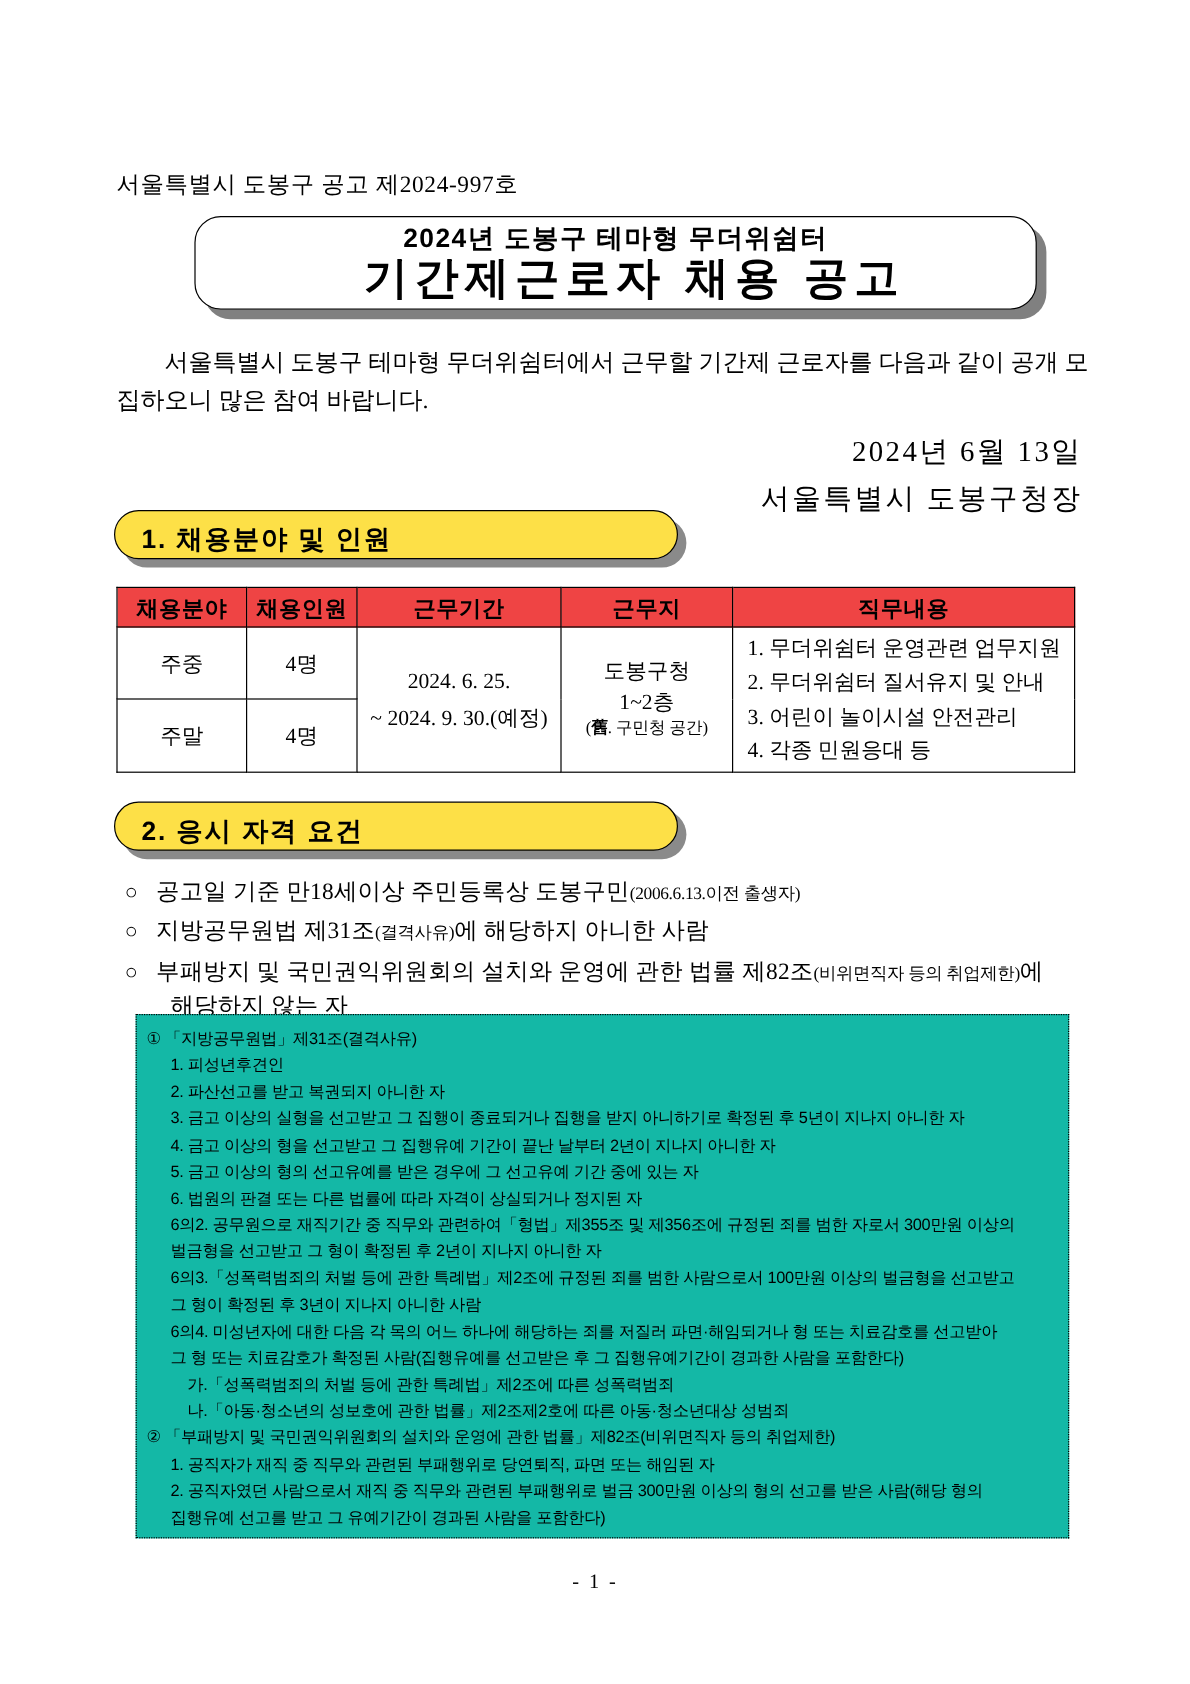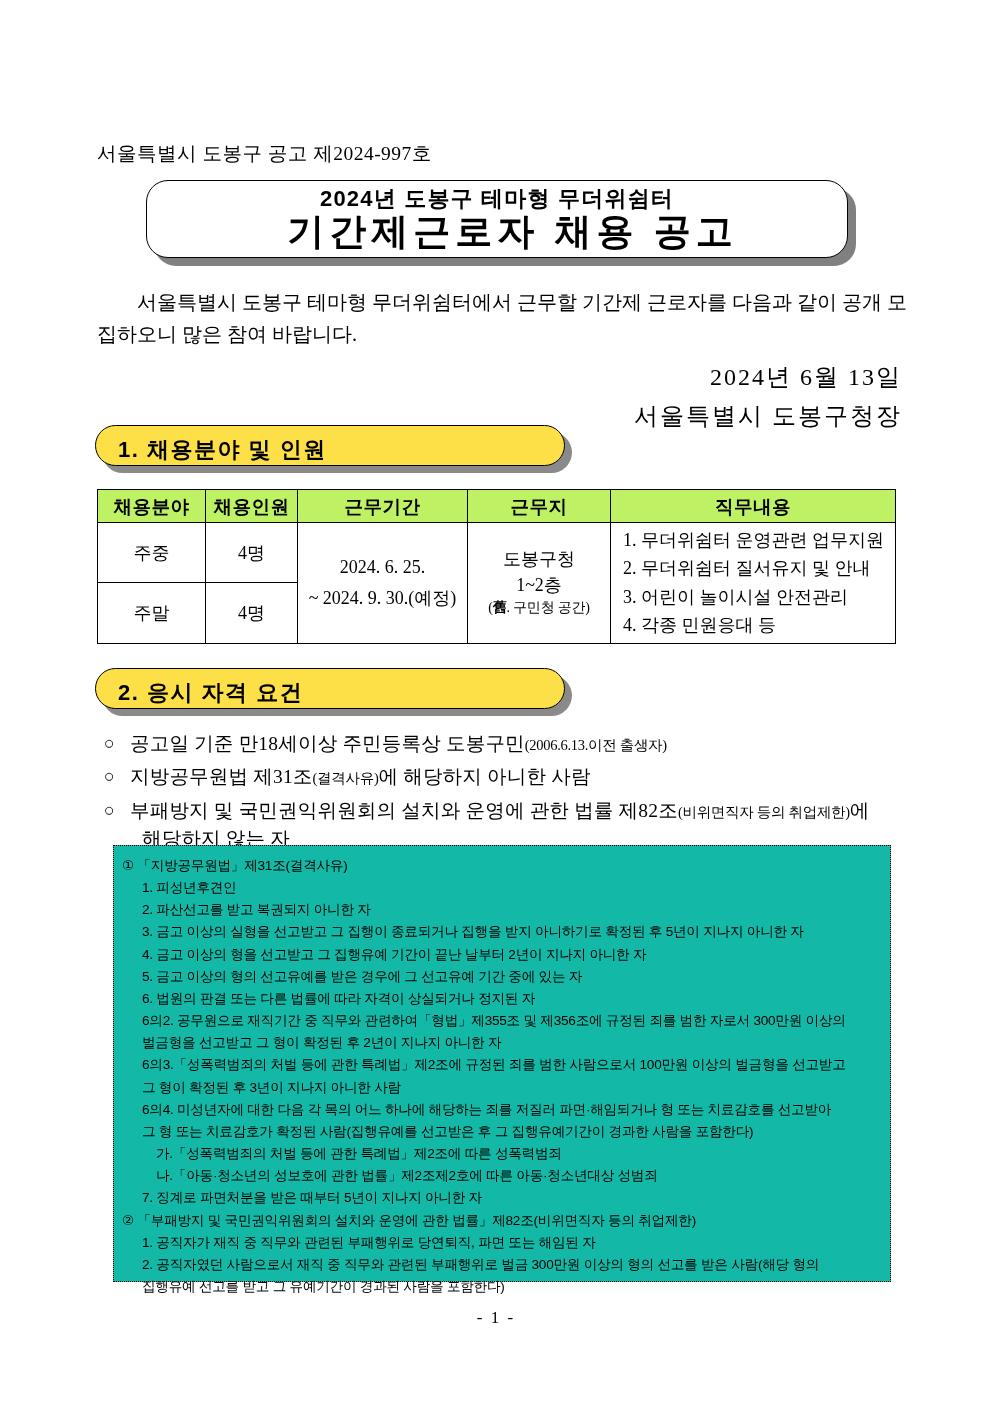--- a/index.html
+++ b/index.html
@@ -31,21 +31,21 @@
     left: 97px;
     top: 140px;
     font-size: 19.5px;
     letter-spacing: 0.5px;
     white-space: nowrap;
   }
 
   
   .title-banner-wrap {
     position: absolute;
-    left: 146px;
+    left: 162px;
     top: 180px;
     width: 710px;
     height: 86px;
   }
   .title-banner-shadow {
     position: absolute;
     left: 8px;
     top: 8px;
     width: 702px;
     height: 78px;
@@ -157,21 +157,21 @@
     table-layout: fixed;
   }
   .recruit-table th,
   .recruit-table td {
     border: 1.3px solid #000000;
     text-align: center;
     vertical-align: middle;
     font-size: 18px;
   }
   .recruit-table thead th {
-    background: #bef264;
+    background: #ef4444;
     font-family: "Liberation Sans", "DejaVu Sans", sans-serif;
     font-weight: bold;
     font-size: 18.5px;
     height: 33px;
     padding: 2px 0;
     letter-spacing: 0.5px;
   }
   .recruit-table tbody td { height: 51px; padding: 3px 4px; }
   .col-field  { width: 108px; }
   .col-count  { width: 92px; }
@@ -361,21 +361,20 @@
       <div class="legal-line lv-1">5. 금고 이상의 형의 선고유예를 받은 경우에 그 선고유예 기간 중에 있는 자</div>
       <div class="legal-line lv-1">6. 법원의 판결 또는 다른 법률에 따라 자격이 상실되거나 정지된 자</div>
       <div class="legal-line lv-1">6의2. 공무원으로 재직기간 중 직무와 관련하여「형법」제355조 및 제356조에 규정된 죄를 범한 자로서 300만원 이상의</div>
       <div class="legal-line lv-2">벌금형을 선고받고 그 형이 확정된 후 2년이 지나지 아니한 자</div>
       <div class="legal-line lv-1">6의3.「성폭력범죄의 처벌 등에 관한 특례법」제2조에 규정된 죄를 범한 사람으로서 100만원 이상의 벌금형을 선고받고</div>
       <div class="legal-line lv-2">그 형이 확정된 후 3년이 지나지 아니한 사람</div>
       <div class="legal-line lv-1">6의4. 미성년자에 대한 다음 각 목의 어느 하나에 해당하는 죄를 저질러 파면·해임되거나 형 또는 치료감호를 선고받아</div>
       <div class="legal-line lv-2">그 형 또는 치료감호가 확정된 사람(집행유예를 선고받은 후 그 집행유예기간이 경과한 사람을 포함한다)</div>
       <div class="legal-line lv-3">가.「성폭력범죄의 처벌 등에 관한 특례법」제2조에 따른 성폭력범죄</div>
       <div class="legal-line lv-3">나.「아동·청소년의 성보호에 관한 법률」제2조제2호에 따른 아동·청소년대상 성범죄</div>
-      <div class="legal-line lv-1">7. 징계로 파면처분을 받은 때부터 5년이 지나지 아니한 자</div>
       <div class="legal-line lv-0">② 「부패방지 및 국민권익위원회의 설치와 운영에 관한 법률」제82조(비위면직자 등의 취업제한)</div>
       <div class="legal-line lv-1">1. 공직자가 재직 중 직무와 관련된 부패행위로 당연퇴직, 파면 또는 해임된 자</div>
       <div class="legal-line lv-1">2. 공직자였던 사람으로서 재직 중 직무와 관련된 부패행위로 벌금 300만원 이상의 형의 선고를 받은 사람(해당 형의</div>
       <div class="legal-line lv-2">집행유예 선고를 받고 그 유예기간이 경과된 사람을 포함한다)</div>
     </div>
 
   <div class="page-footer">- 1 -</div>
 
 </div>
 

